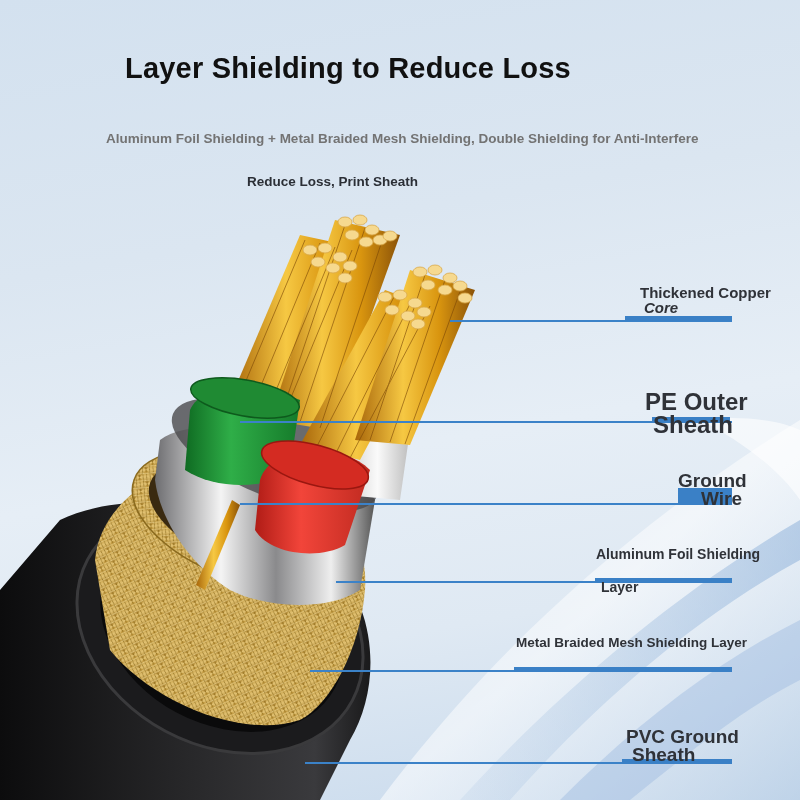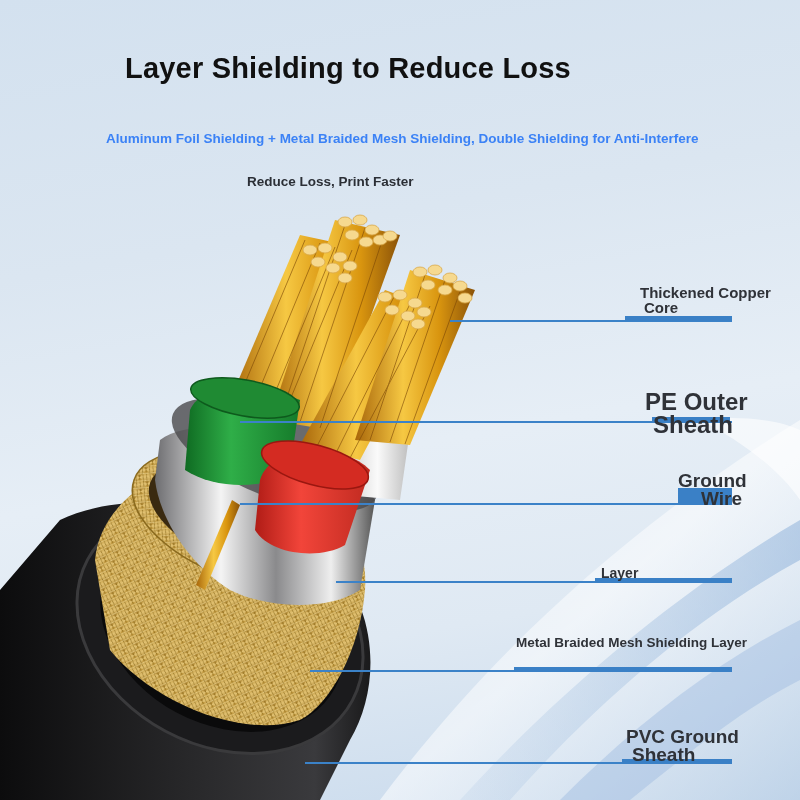--- a/index.html
+++ b/index.html
@@ -12,21 +12,21 @@
     .bg-swoosh {
       position: absolute; inset: 0; overflow: hidden; pointer-events: none;
     }
     .title {
       position: absolute; left: 125px; top: 52px;
       font-size: 29px; font-weight: bold; color: #111;
       white-space: nowrap; letter-spacing: 0.2px;
     }
     .subtitle {
       position: absolute; left: 106px; top: 131px;
-      font-size: 13.5px; font-weight: bold; color: #3b82f6;
+      font-size: 13.5px; font-weight: bold; color: #737373;
       white-space: nowrap;
     }
     .subtitle2 {
       position: absolute; left: 247px; top: 174px;
       font-size: 13.5px; font-weight: bold; color: #2b2f36;
       white-space: nowrap;
     }
     .cable-svg { position: absolute; left: 0; top: 0; }
     .leader {
       position: absolute; height: 2px; background: #3b82c8;
@@ -57,21 +57,21 @@
     </defs>
     <path d="M380 800 C 500 640, 640 520, 800 420 L 800 800 Z" fill="url(#sw1)"></path>
     <path d="M460 800 C 560 690, 680 590, 800 520 L 800 560 C 690 620, 590 710, 510 800 Z" fill="url(#sw2)"></path>
     <path d="M560 800 C 640 720, 720 660, 800 620 L 800 680 C 740 710, 680 760, 630 800 Z" fill="#9dbbe0" opacity="0.45"></path>
     <path d="M700 420 C 740 440, 780 470, 800 500 L 800 430 C 780 420, 740 415, 700 420 Z" fill="#ffffff" opacity="0.6"></path>
   </svg>
 </div>
 
 <div class="title">Layer Shielding to Reduce Loss</div>
 <div class="subtitle">Aluminum Foil Shielding + Metal Braided Mesh Shielding, Double Shielding for Anti-Interfere</div>
-<div class="subtitle2">Reduce Loss, Print Faster</div>
+<div class="subtitle2">Reduce Loss, Print Sheath</div>
 
 <svg class="cable-svg" width="800" height="800" viewBox="0 0 800 800">
   <defs>
     <linearGradient id="jacket" x1="0" y1="0" x2="1" y2="0">
       <stop offset="0" stop-color="#0c0c0d"></stop>
       <stop offset="0.55" stop-color="#2a2a2c"></stop>
       <stop offset="0.85" stop-color="#3a3a3d"></stop>
       <stop offset="1" stop-color="#1a1a1b"></stop>
     </linearGradient>
     <linearGradient id="braid" x1="0" y1="0" x2="1" y2="1">
@@ -207,34 +207,35 @@
 <div class="leader-thick" style="left:595px; top:578px; width:137px;"></div>
 
 <div class="leader" style="left:310px; top:670px; width:422px;"></div>
 <div class="leader-thick" style="left:514px; top:667px; width:218px;"></div>
 
 <div class="leader" style="left:305px; top:762px; width:427px;"></div>
 <div class="leader-thick" style="left:622px; top:759px; width:110px;"></div>
 
 <div class="label" style="left:640px; top:285px; font-size:15px;">
   <span>Thickened Copper</span>
-  <span class="l2" style="padding-left:4px;">Core</span>
+  <span class="l2" style="padding-left:4px;font-style:italic;">Core</span>
 </div>
 
 <div class="label" style="left:645px; top:390px; font-size:24px;">
   <span>PE Outer</span>
   <span class="l2" style="padding-left:8px; margin-top:-1px;">Sheath</span>
 </div>
 
 <div class="label" style="left:678px; top:471px; font-size:19px;">
   <span>Ground</span>
   <span class="l2" style="padding-left:23px; margin-top:-1px;">Wire</span>
 </div>
 
 <div class="label" style="left:596px; top:547px; font-size:14px;">
+  <span>Aluminum Foil Shielding</span>
   <span class="l2" style="padding-left:5px; margin-top:19px;">Layer</span>
 </div>
 
 <div class="label" style="left:516px; top:636px; font-size:13.5px;">
   <span>Metal Braided Mesh Shielding Layer</span>
 </div>
 
 <div class="label" style="left:626px; top:727px; font-size:19px;">
   <span>PVC Ground</span>
   <span class="l2" style="padding-left:6px; margin-top:-1px;">Sheath</span>

